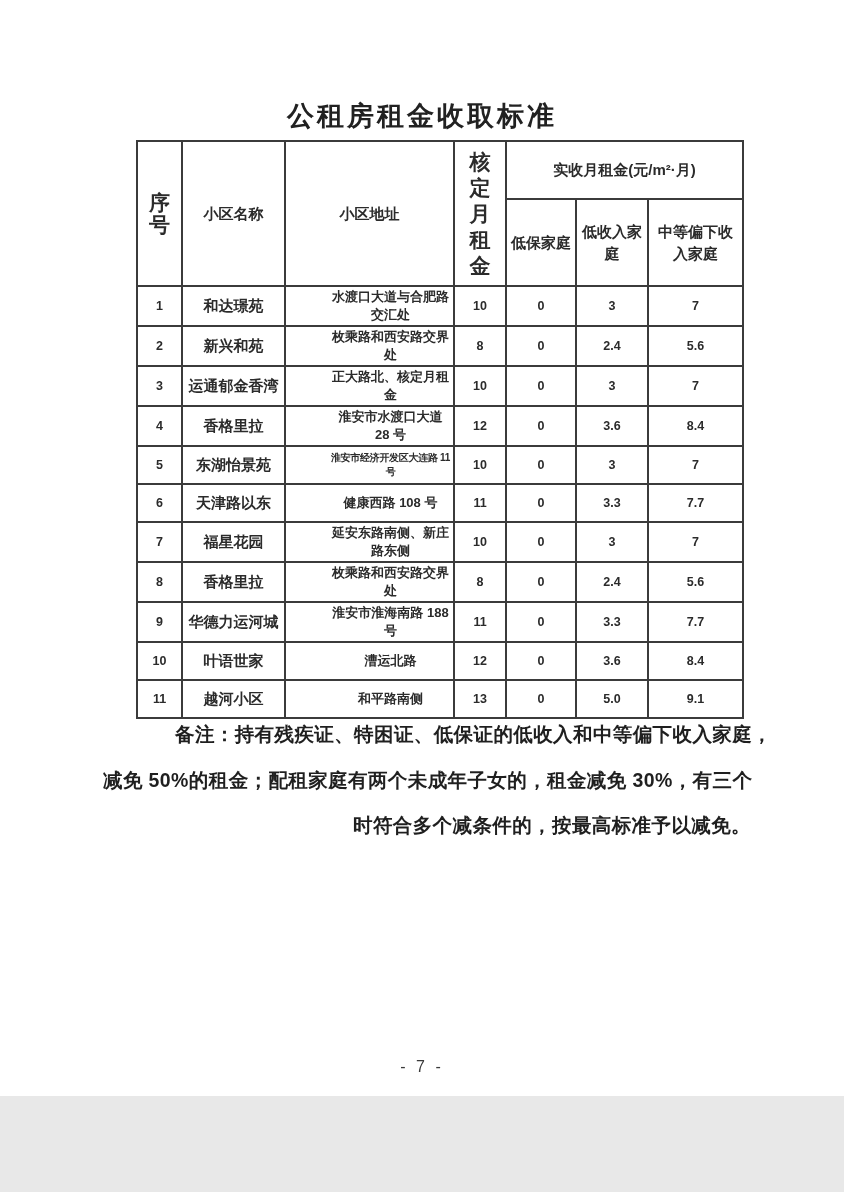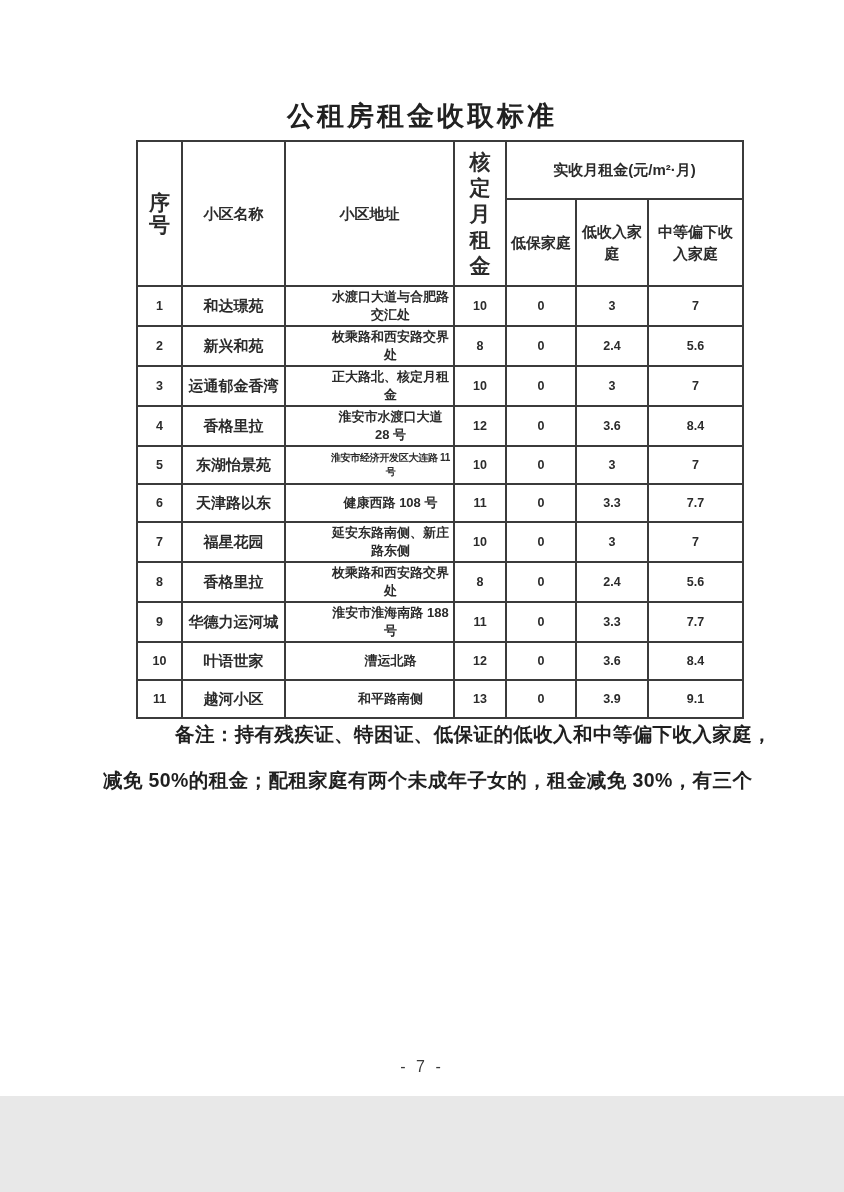--- a/index.html
+++ b/index.html
@@ -176,26 +176,27 @@
           <td>0</td>
           <td>3.6</td>
           <td>8.4</td>
         </tr>
         <tr>
           <td>11</td>
           <td class="name">越河小区</td>
           <td class="addr">和平路南侧</td>
           <td>13</td>
           <td>0</td>
-          <td>3.9</td>
+          <td>5.0</td>
           <td>9.1</td>
         </tr>
       </tbody>
   </table>
 
   <div class="note">
     <span class="line first">备注：持有残疾证、特困证、低保证的低收入和中等偏下收入家庭，</span>
     <span class="line">减免 50%的租金；配租家庭有两个未成年子女的，租金减免 30%，有三个</span>
+    <span class="line">时符合多个减条件的，按最高标准予以减免。</span>
   </div>
 
   <div class="page-number">- 7 -</div>
 
 </div>
 
 </body></html>

